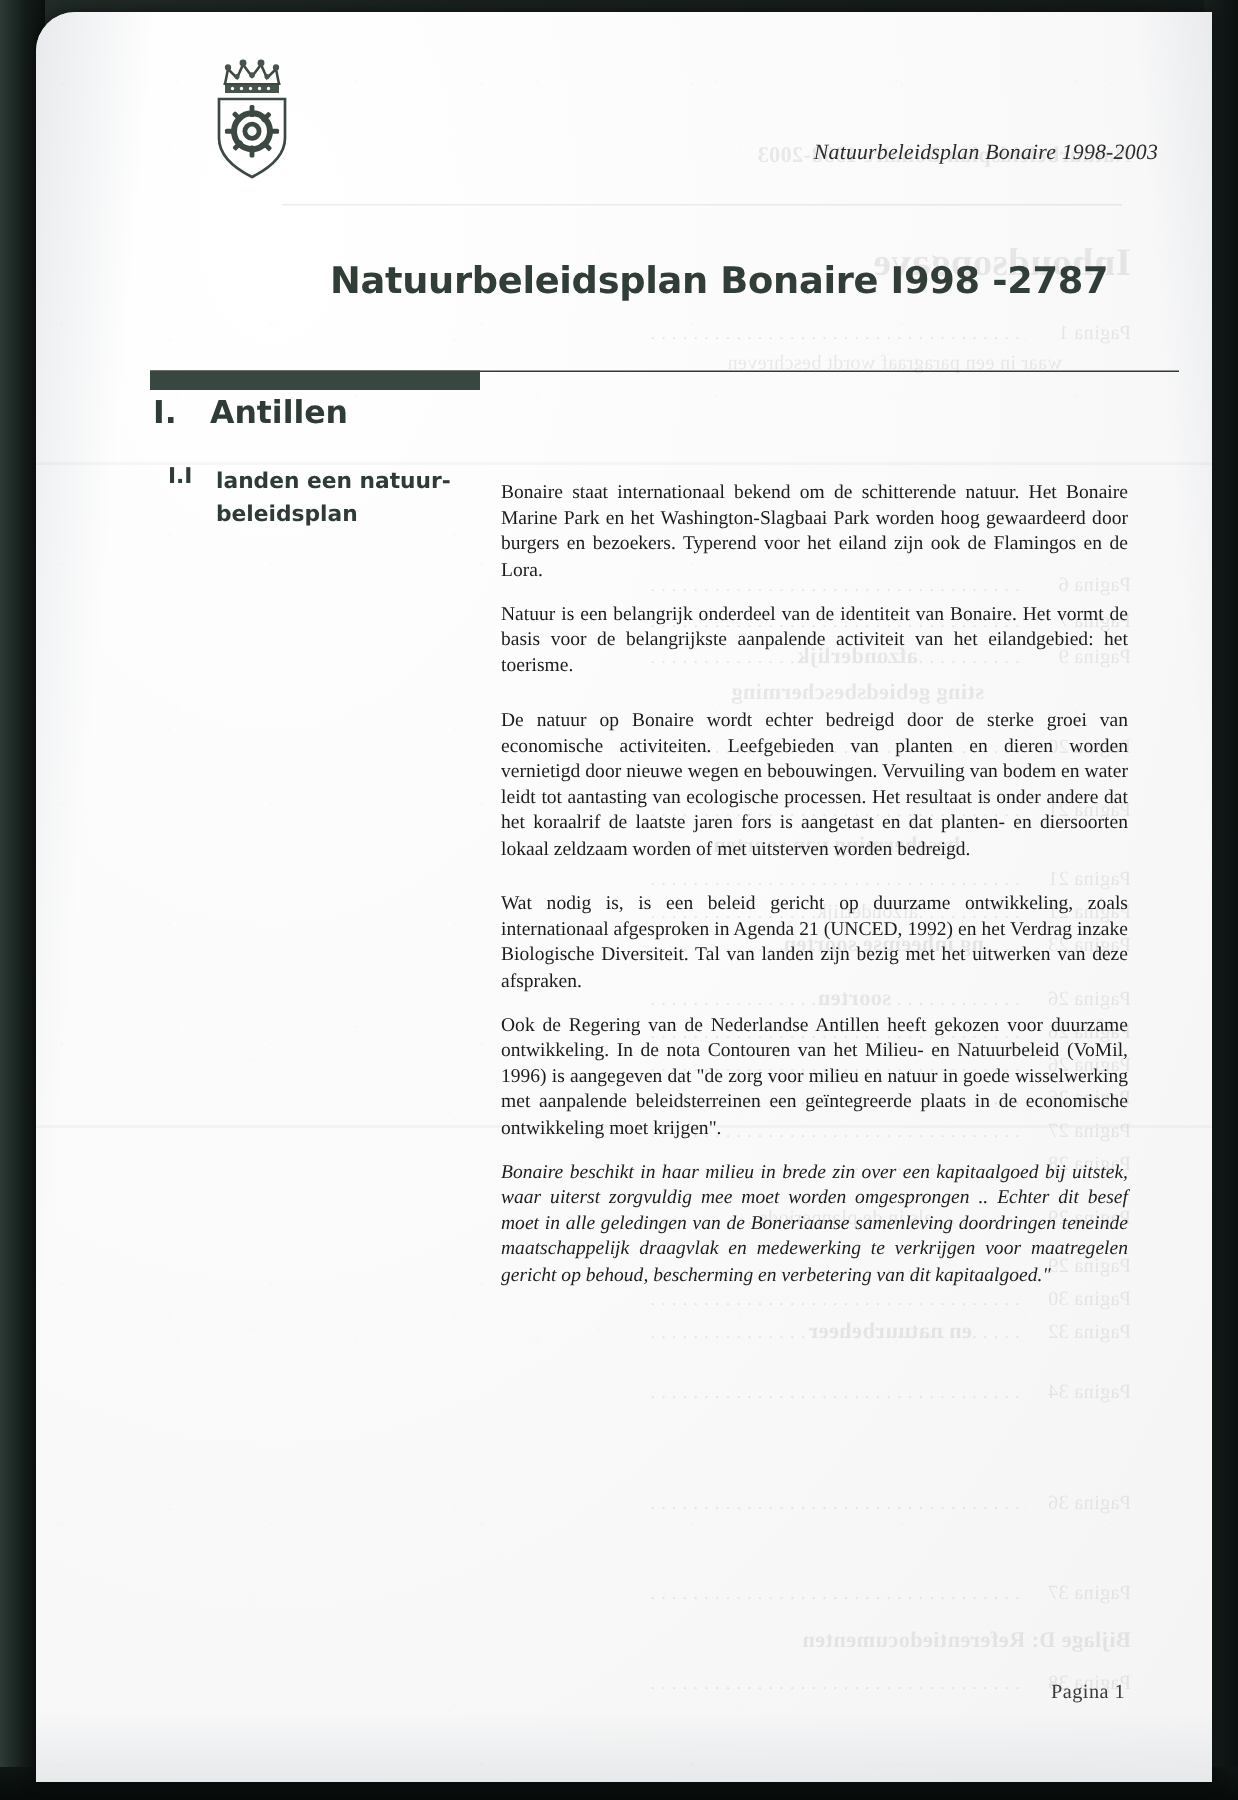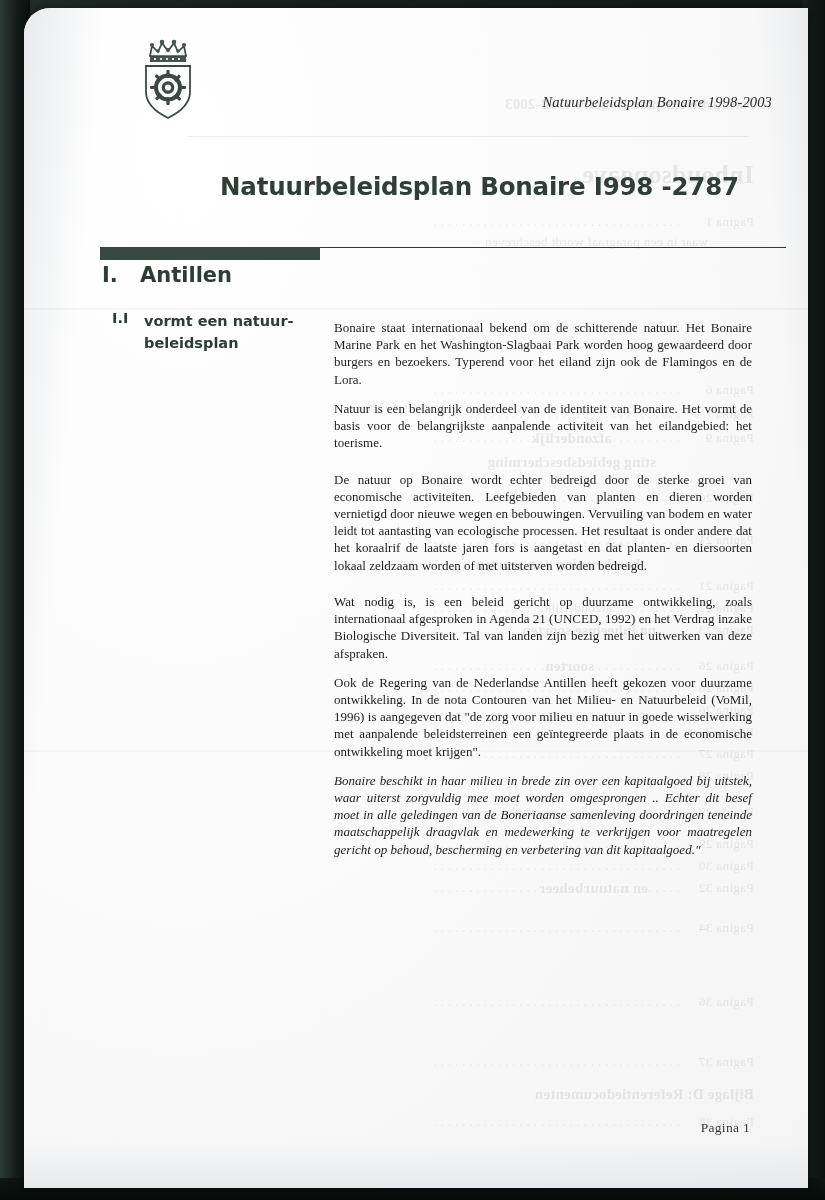--- a/index.html
+++ b/index.html
@@ -369,21 +369,21 @@
 
     <div class="doc-title">Natuurbeleidsplan Bonaire I998 -2787</div>
 
     <div class="chapter-rule"></div>
     <div class="chapter-bar"></div>
 
     <div class="chapter-num">I.</div>
     <div class="chapter-title">Antillen</div>
 
     <div class="section-num">I.I</div>
-    <div class="section-title">vormt een natuur-beleidsplan</div>
+    <div class="section-title">landen een natuur-beleidsplan</div>
 
     <div class="body-col" id="body-column">
         <p>Bonaire staat internationaal bekend om de schitterende natuur. Het Bonaire Marine Park en het Washington-Slagbaai Park worden hoog gewaardeerd door burgers en bezoekers. Typerend voor het eiland zijn ook de Flamingos en de Lora.</p>
         <p>Natuur is een belangrijk onderdeel van de identiteit van Bonaire. Het vormt de basis voor de belangrijkste aanpalende activiteit van het eilandgebied: het toerisme.</p>
         <p class="p-gap">De natuur op Bonaire wordt echter bedreigd door de sterke groei van economische activiteiten. Leefgebieden van planten en dieren worden vernietigd door nieuwe wegen en bebouwingen. Vervuiling van bodem en water leidt tot aantasting van ecologische processen. Het resultaat is onder andere dat het koraalrif de laatste jaren fors is aangetast en dat planten- en diersoorten lokaal zeldzaam worden of met uitsterven worden bedreigd.</p>
         <p class="p-gap">Wat nodig is, is een beleid gericht op duurzame ontwikkeling, zoals internationaal afgesproken in Agenda 21 (UNCED, 1992) en het Verdrag inzake Biologische Diversiteit. Tal van landen zijn bezig met het uitwerken van deze afspraken.</p>
         <p>Ook de Regering van de Nederlandse Antillen heeft gekozen voor duurzame ontwikkeling. In de nota Contouren van het Milieu- en Natuurbeleid (VoMil, 1996) is aangegeven dat "de zorg voor milieu en natuur in goede wisselwerking met aanpalende beleidsterreinen een geïntegreerde plaats in de economische ontwikkeling moet krijgen".</p>
         <p class="quote">Bonaire beschikt in haar milieu in brede zin over een kapitaalgoed bij uitstek, waar uiterst zorgvuldig mee moet worden omgesprongen .. Echter dit besef moet in alle geledingen van de Boneriaanse samenleving doordringen teneinde maatschappelijk draagvlak en medewerking te verkrijgen voor maatregelen gericht op behoud, bescherming en verbetering van dit kapitaalgoed."</p>
       </div>
 

